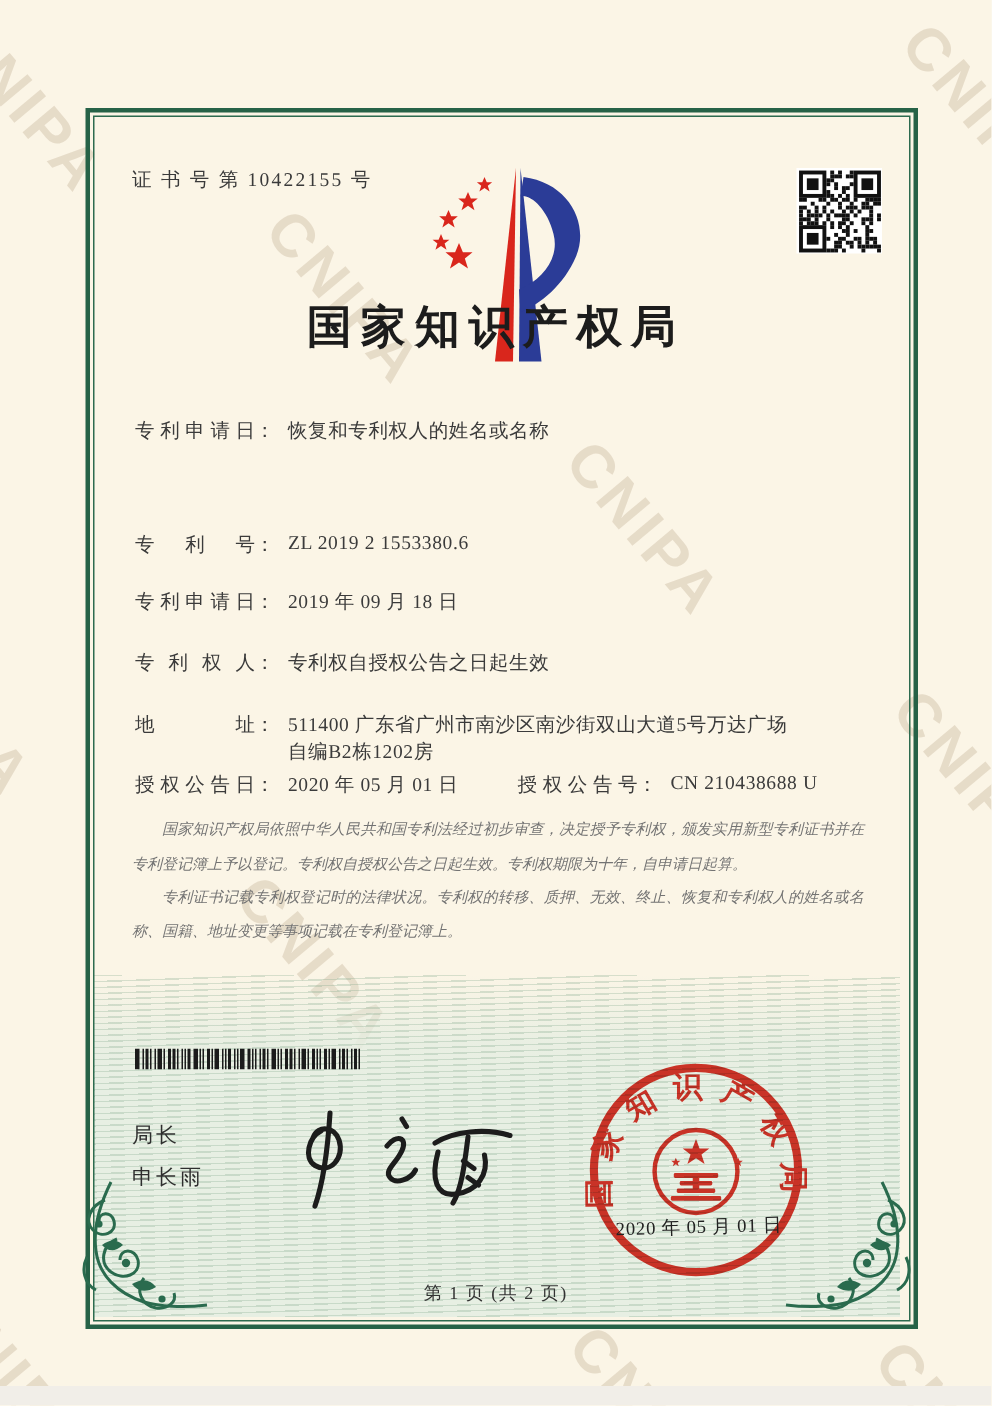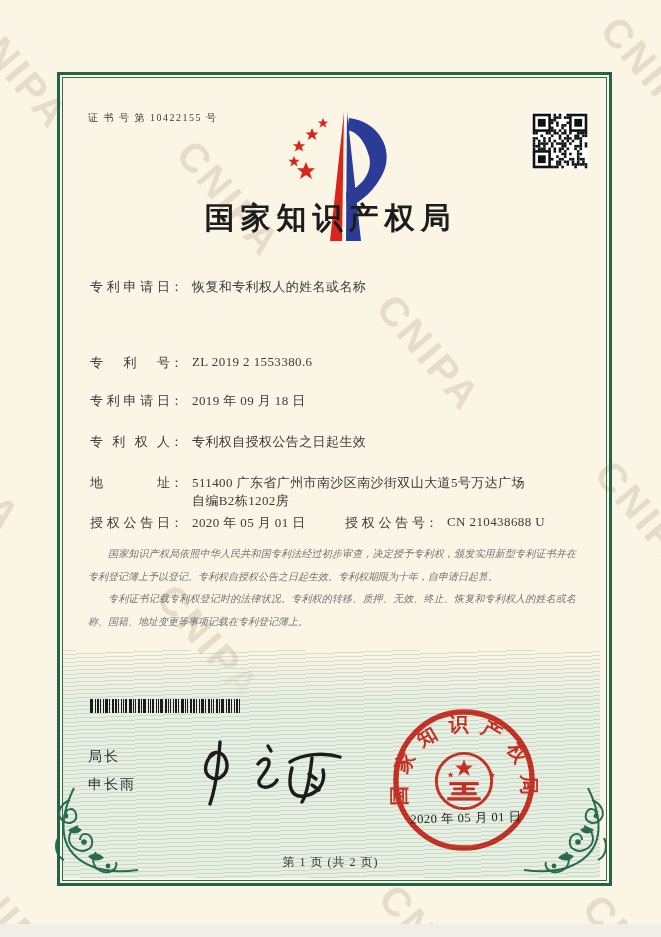--- a/index.html
+++ b/index.html
@@ -19,21 +19,21 @@
   
   .band{position:absolute;left:62px;top:650px;width:538px;height:228px;
       background:
         repeating-linear-gradient(178deg, rgba(120,162,132,.28) 0 1px, rgba(0,0,0,0) 1px 4px),
         linear-gradient(180deg, rgba(230,238,226,0) 0px, rgba(230,238,226,.85) 45px, #e7efe3 75px);}
 
   .flourish{position:absolute;width:96px;height:96px;}
   .flourish.left{left:44px;top:786px;}
   .flourish.right{left:522px;top:786px;transform:scaleX(-1);}
 
-  .cert-no{position:absolute;left:88px;top:111px;font-size:10px;letter-spacing:1.5px;color:#3a3a3a;}
+  .cert-no{position:absolute;left:88px;top:111px;font-size:13px;letter-spacing:1.5px;color:#3a3a3a;}
 
   .logo{position:absolute;left:286px;top:110px;}
   .qr{position:absolute;left:531px;top:112px;width:57px;height:57px;background:#fff;}
 
   .title{position:absolute;left:0;right:0;top:198px;text-align:center;
       font-size:30px;font-weight:bold;letter-spacing:6px;color:#1c1c1c;}
 
   .row{position:absolute;left:90px;font-size:13px;color:#3b3b3b;white-space:nowrap;}
   .lbl{display:inline-block;width:80px;text-align:justify;text-align-last:justify;vertical-align:top;}
   .colon{display:inline-block;vertical-align:top;}

